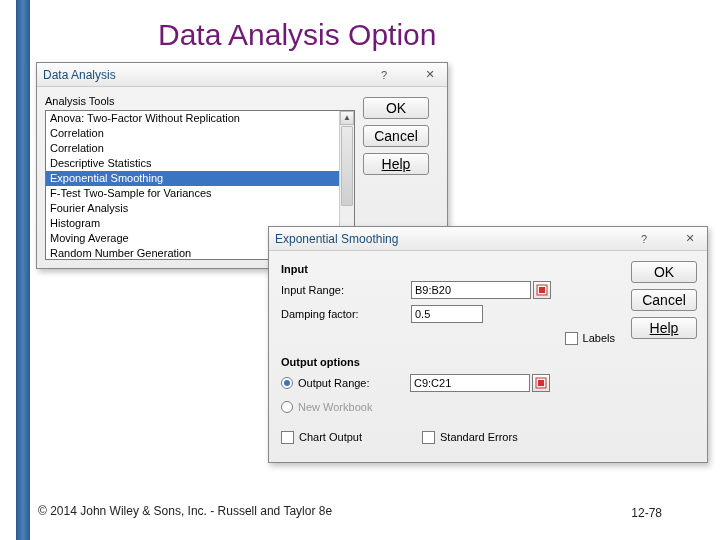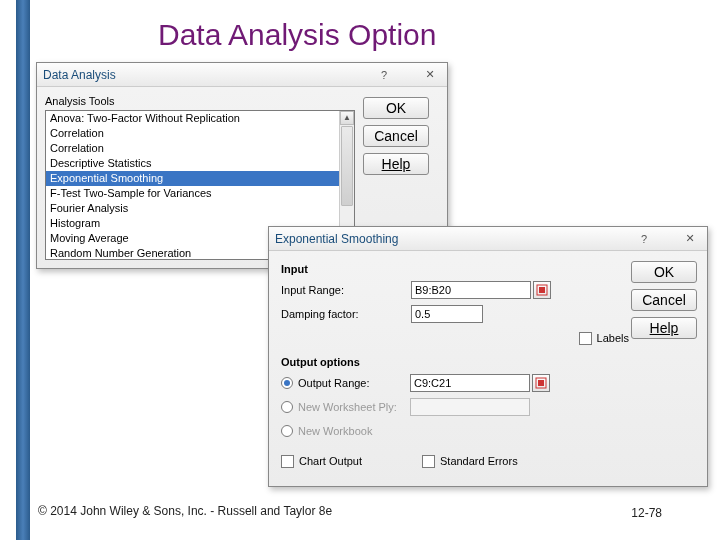--- a/index.html
+++ b/index.html
@@ -154,21 +154,21 @@
     text-align: center;
     line-height: 20px;
     color: #000;
     cursor: pointer;
   }
   .btn.help { text-decoration: underline; text-decoration-color: #000; }
   
   .es-body {
     padding: 8px 10px 12px 12px;
     display: flex;
-    gap: 2px;
+    gap: 16px;
   }
   .es-form {
     flex: 1;
   }
   .section-head {
     font-weight: 600;
     font-size: 11px;
     margin: 4px 0 4px 0;
     color: #000;
   }
@@ -326,25 +326,20 @@
         <span class="lbl" style="width:112px">Output Range:</span>
         <input class="txt" style="width: 120px;" value="C9:C21">
         <span class="range-btn">
           <svg width="12" height="12">
               <rect x="1" y="1" width="10" height="10" fill="none" stroke="#c33" stroke-width="1"></rect>
               <rect x="3" y="3" width="6" height="6" fill="#c33"></rect>
             </svg>
         </span>
       </div>
 
-      <div class="row">
-        <span class="radio"></span>
-        <span class="lbl dis" style="width:112px">New Worksheet Ply:</span>
-        <input class="txt dis" style="width: 120px;" disabled="">
-      </div>
 
       <div class="row">
         <span class="radio"></span>
         <span class="lbl dis">New Workbook</span>
       </div>
 
       <div class="two-col" style="margin-top:6px">
         <div class="chk-row">
           <span class="chk"></span>
           <span>Chart Output</span>

